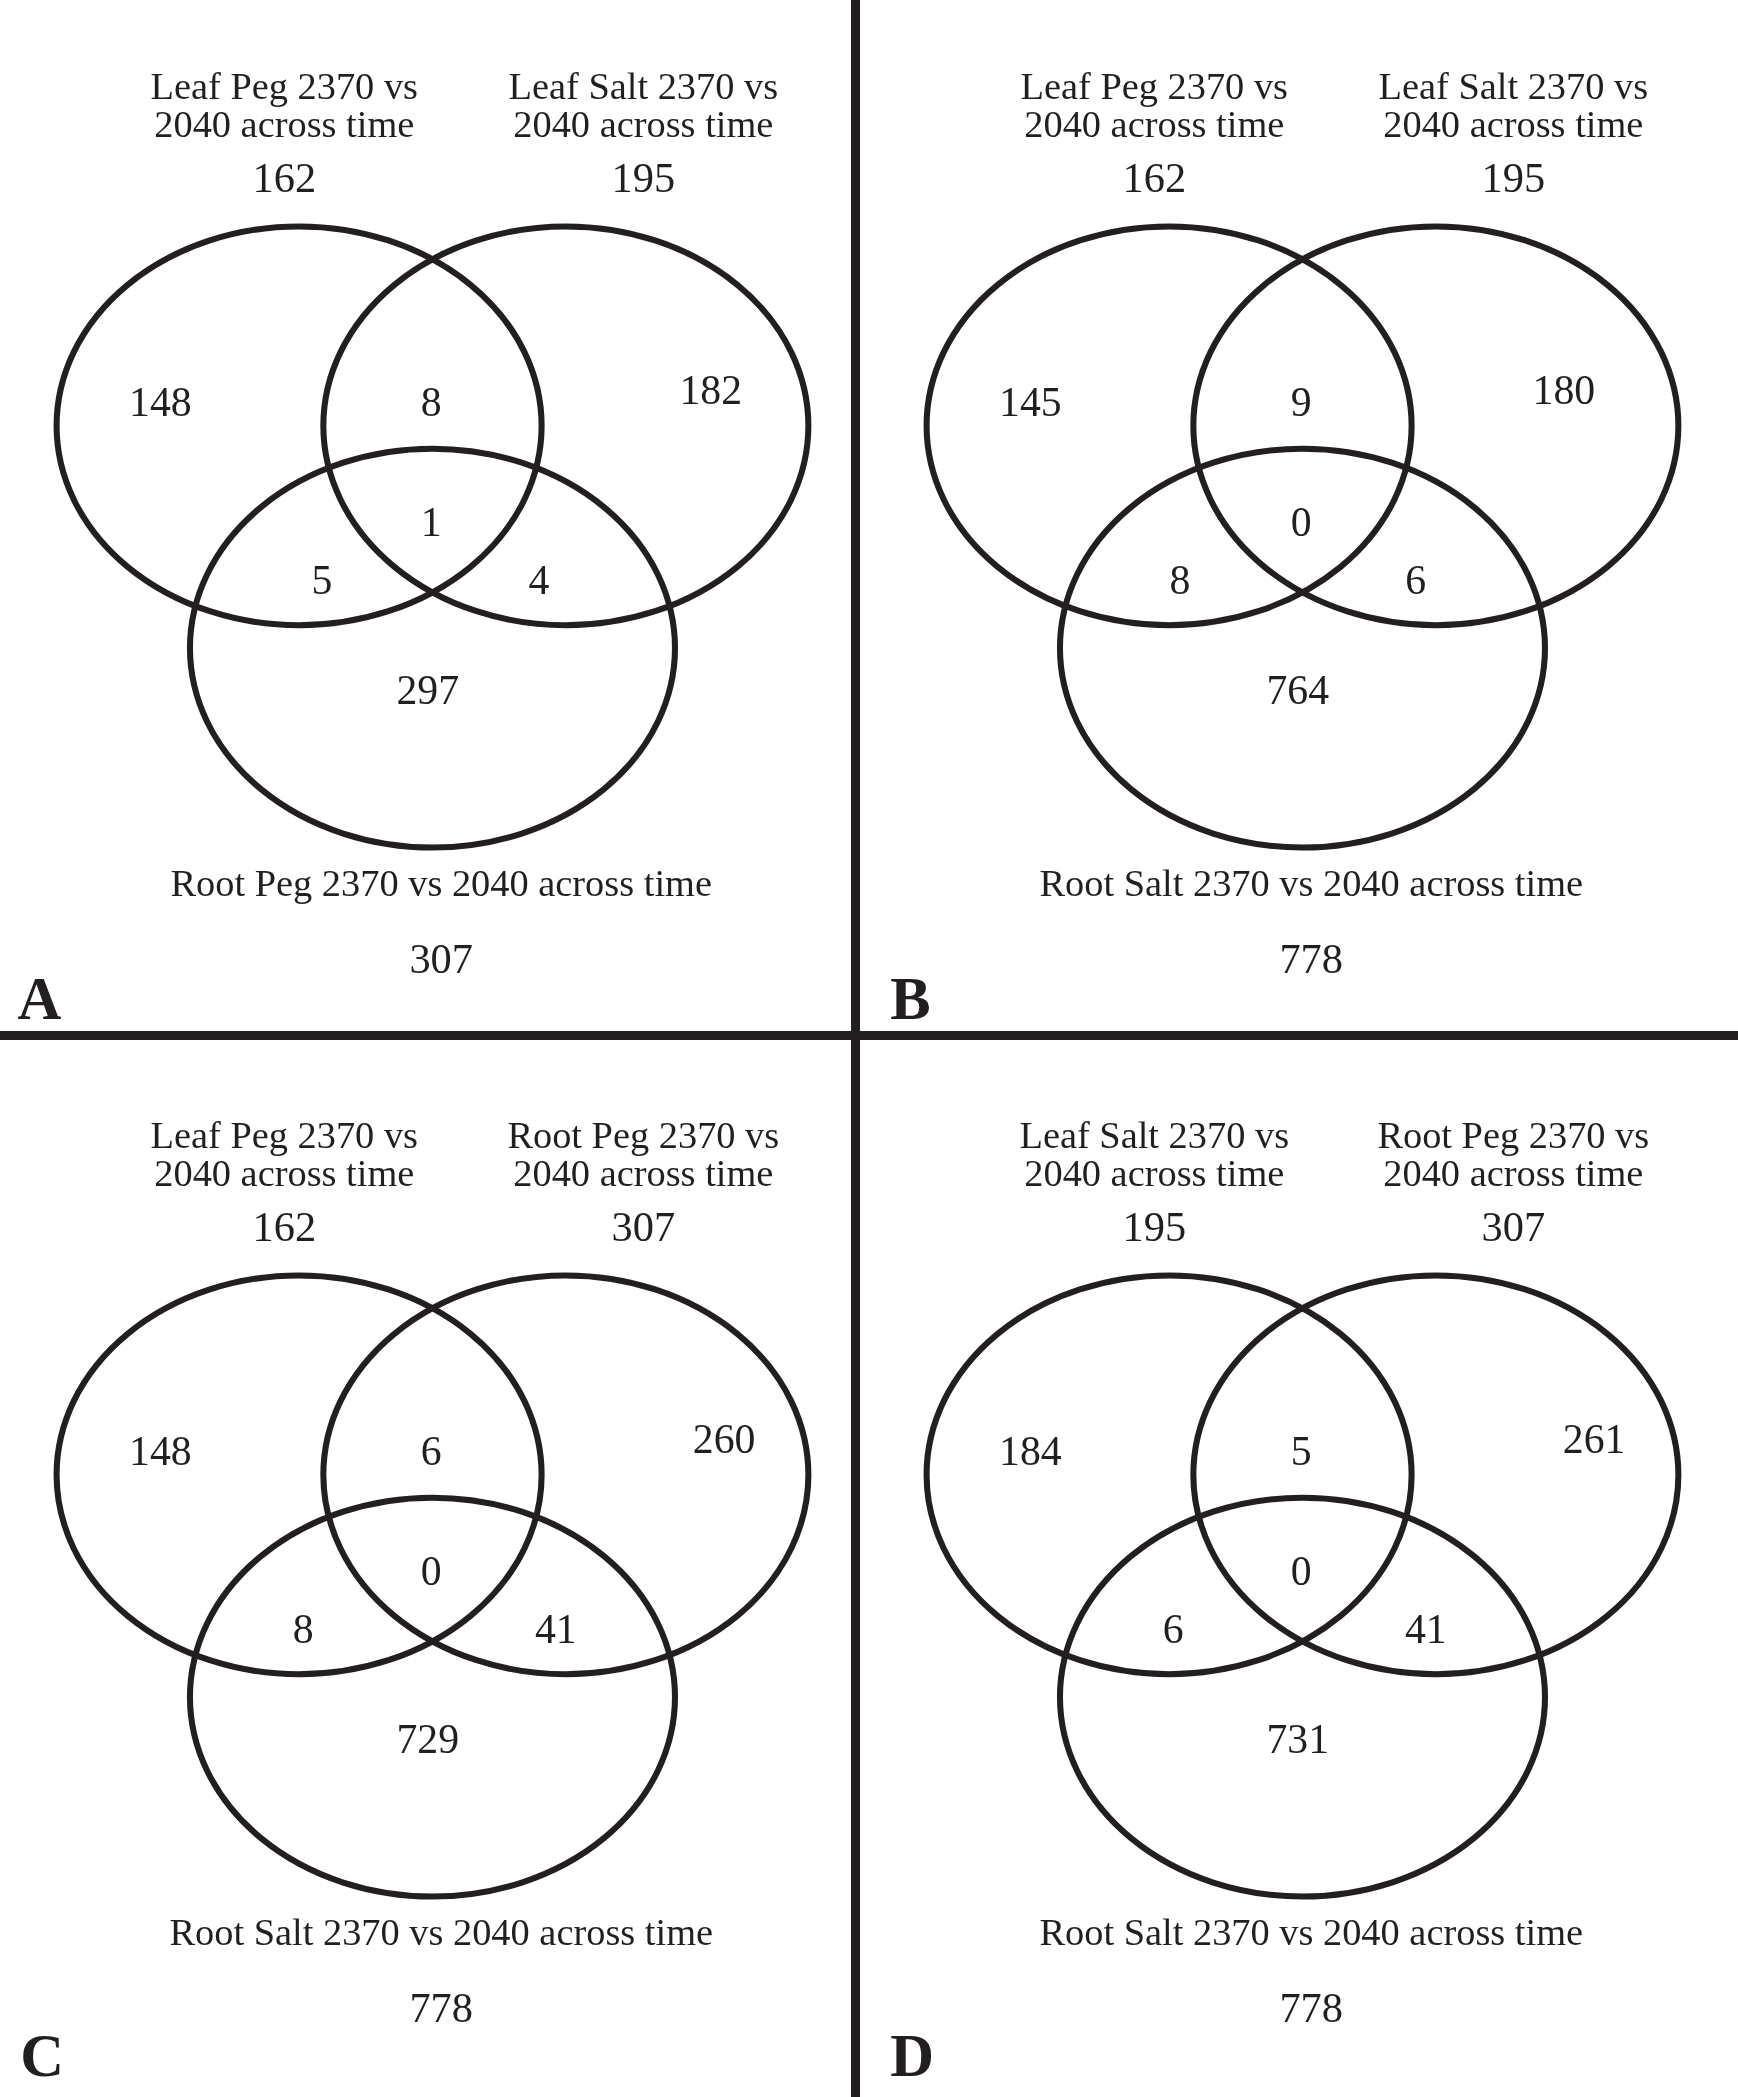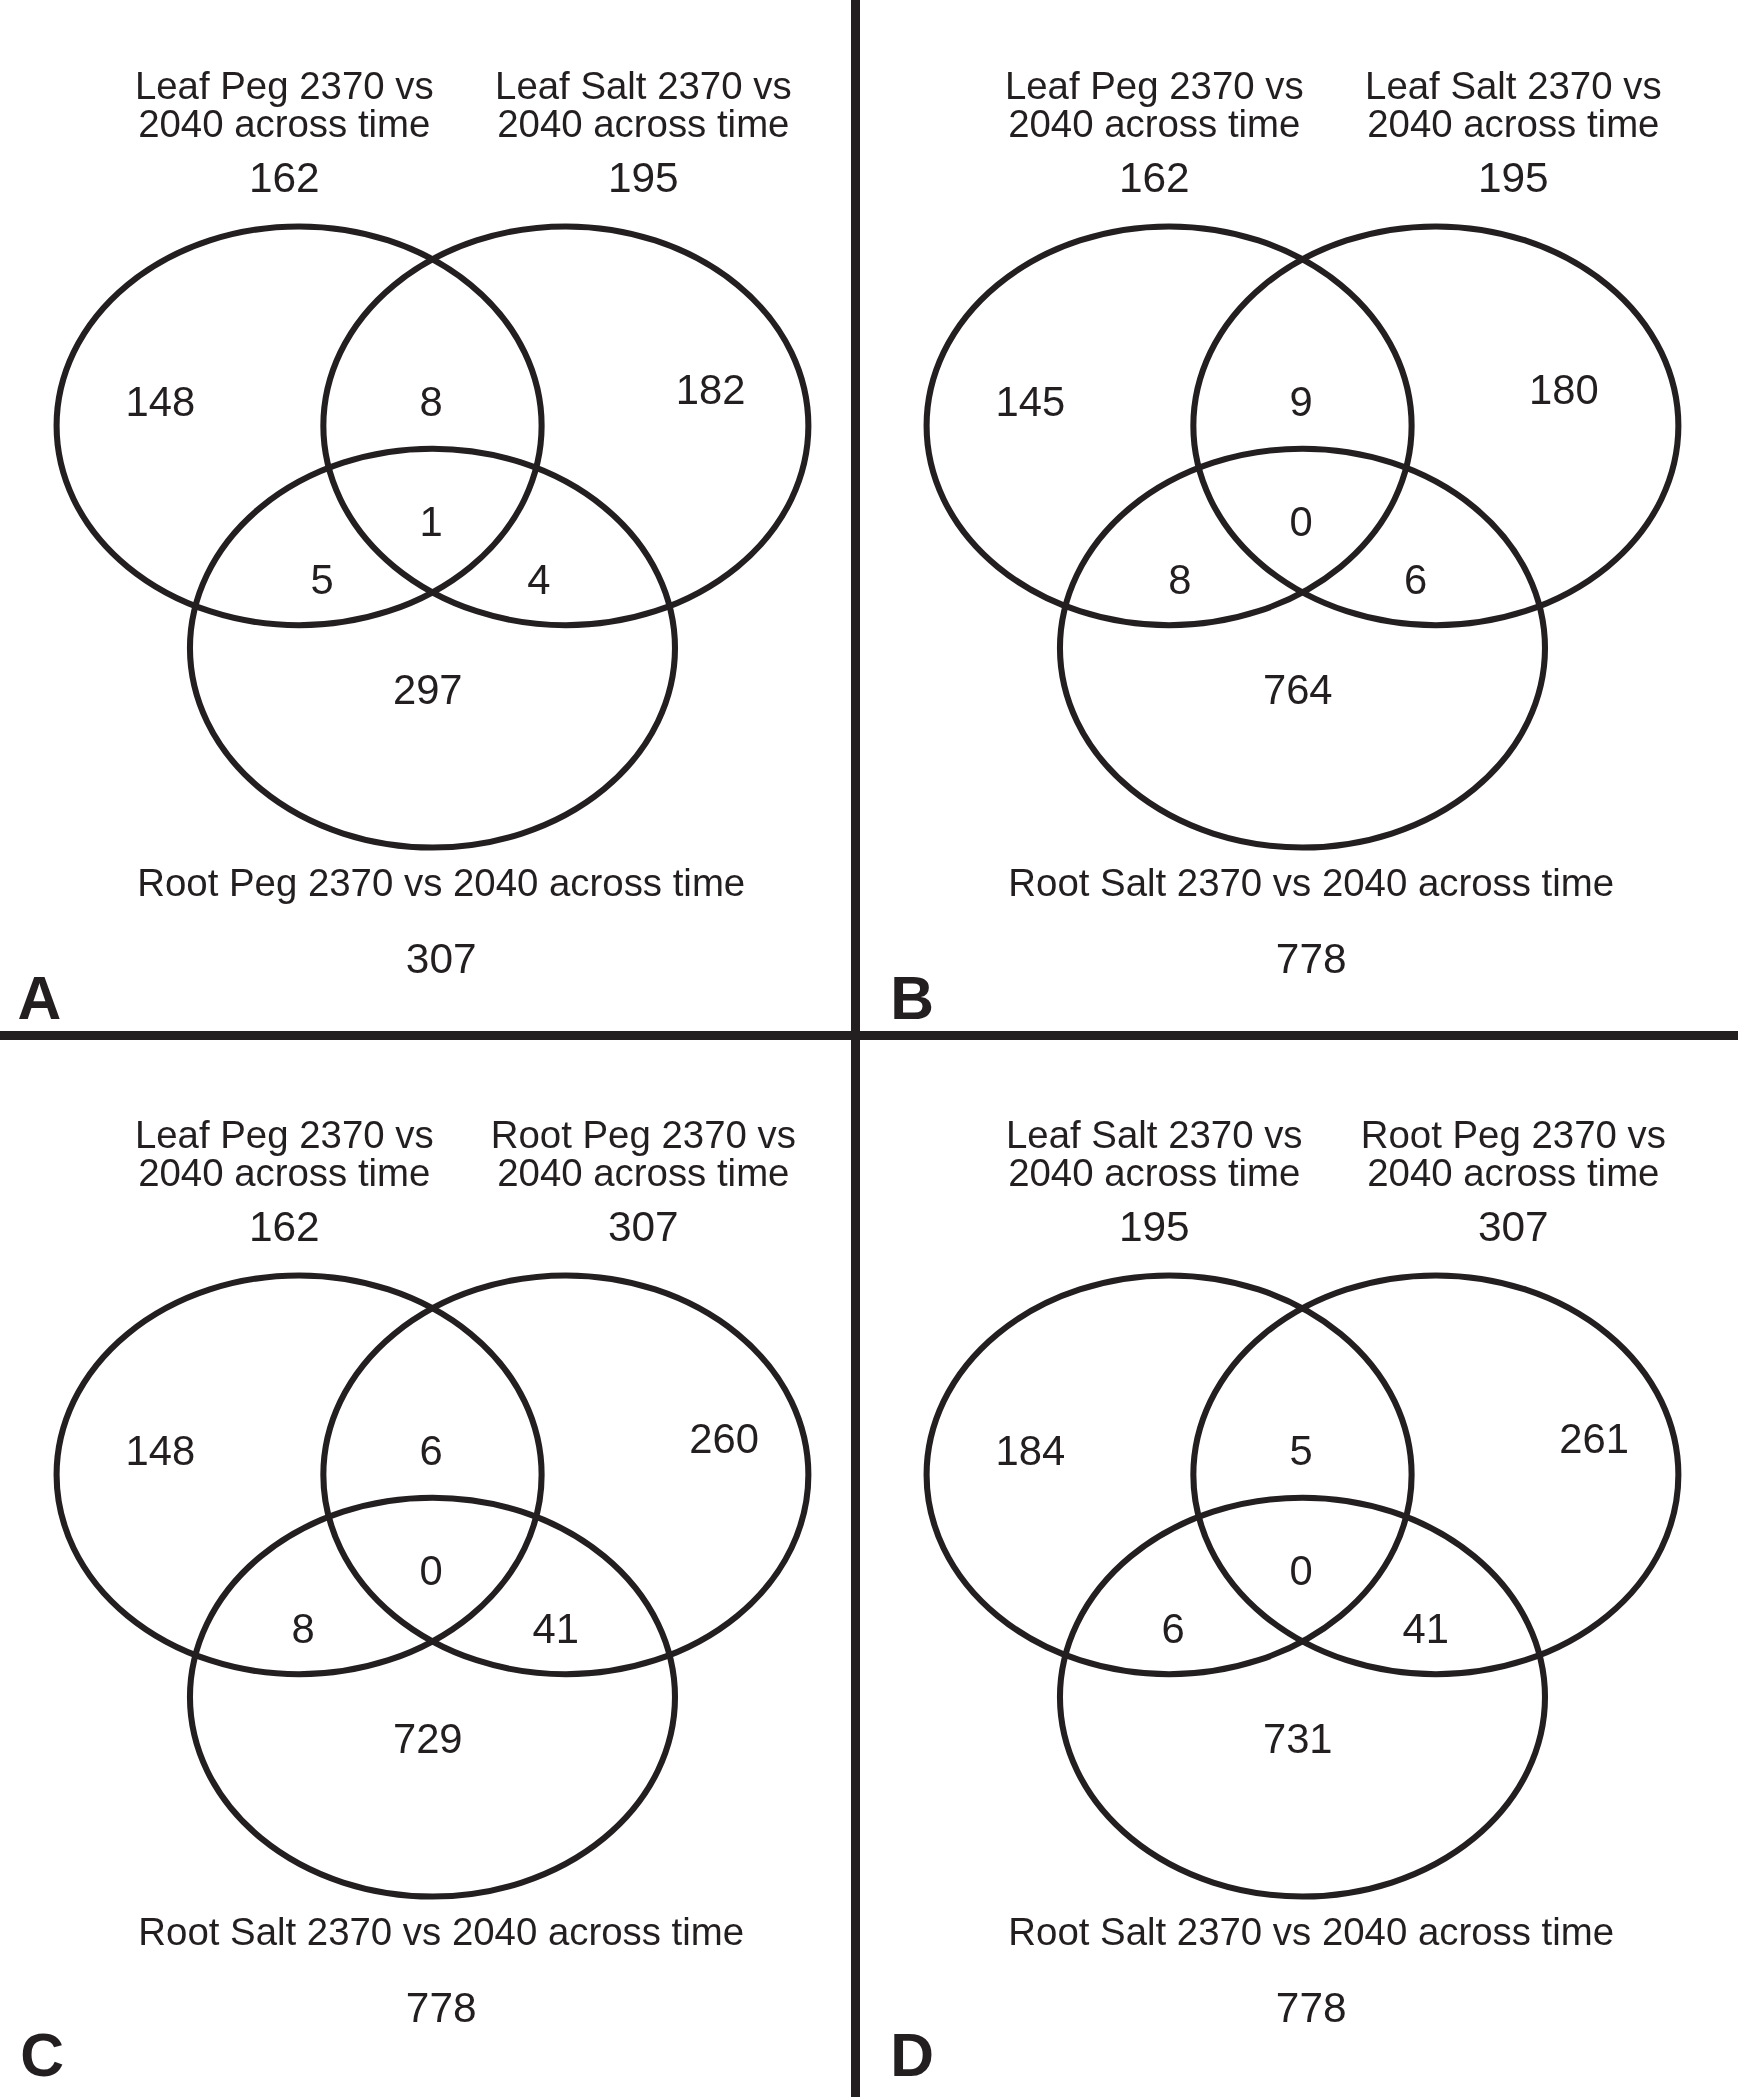--- a/index.html
+++ b/index.html
@@ -5,21 +5,21 @@
   html, body {
     margin: 0;
     padding: 0;
     background: #ffffff;
   }
   .figure {
     position: relative;
     width: 1738px;
     height: 2097px;
     background: #ffffff;
-    font-family: Liberation Sans, sans-serif;
+    font-family: Liberation Serif, serif;
   }
   svg.panel {
     position: absolute;
     overflow: visible;
   }
   .panel-a { left: 0;      top: 0; }
   .panel-b { left: 870px; top: 0; }
   .panel-c { left: 0;      top: 1049px; }
   .panel-d { left: 870px; top: 1049px; }
 

